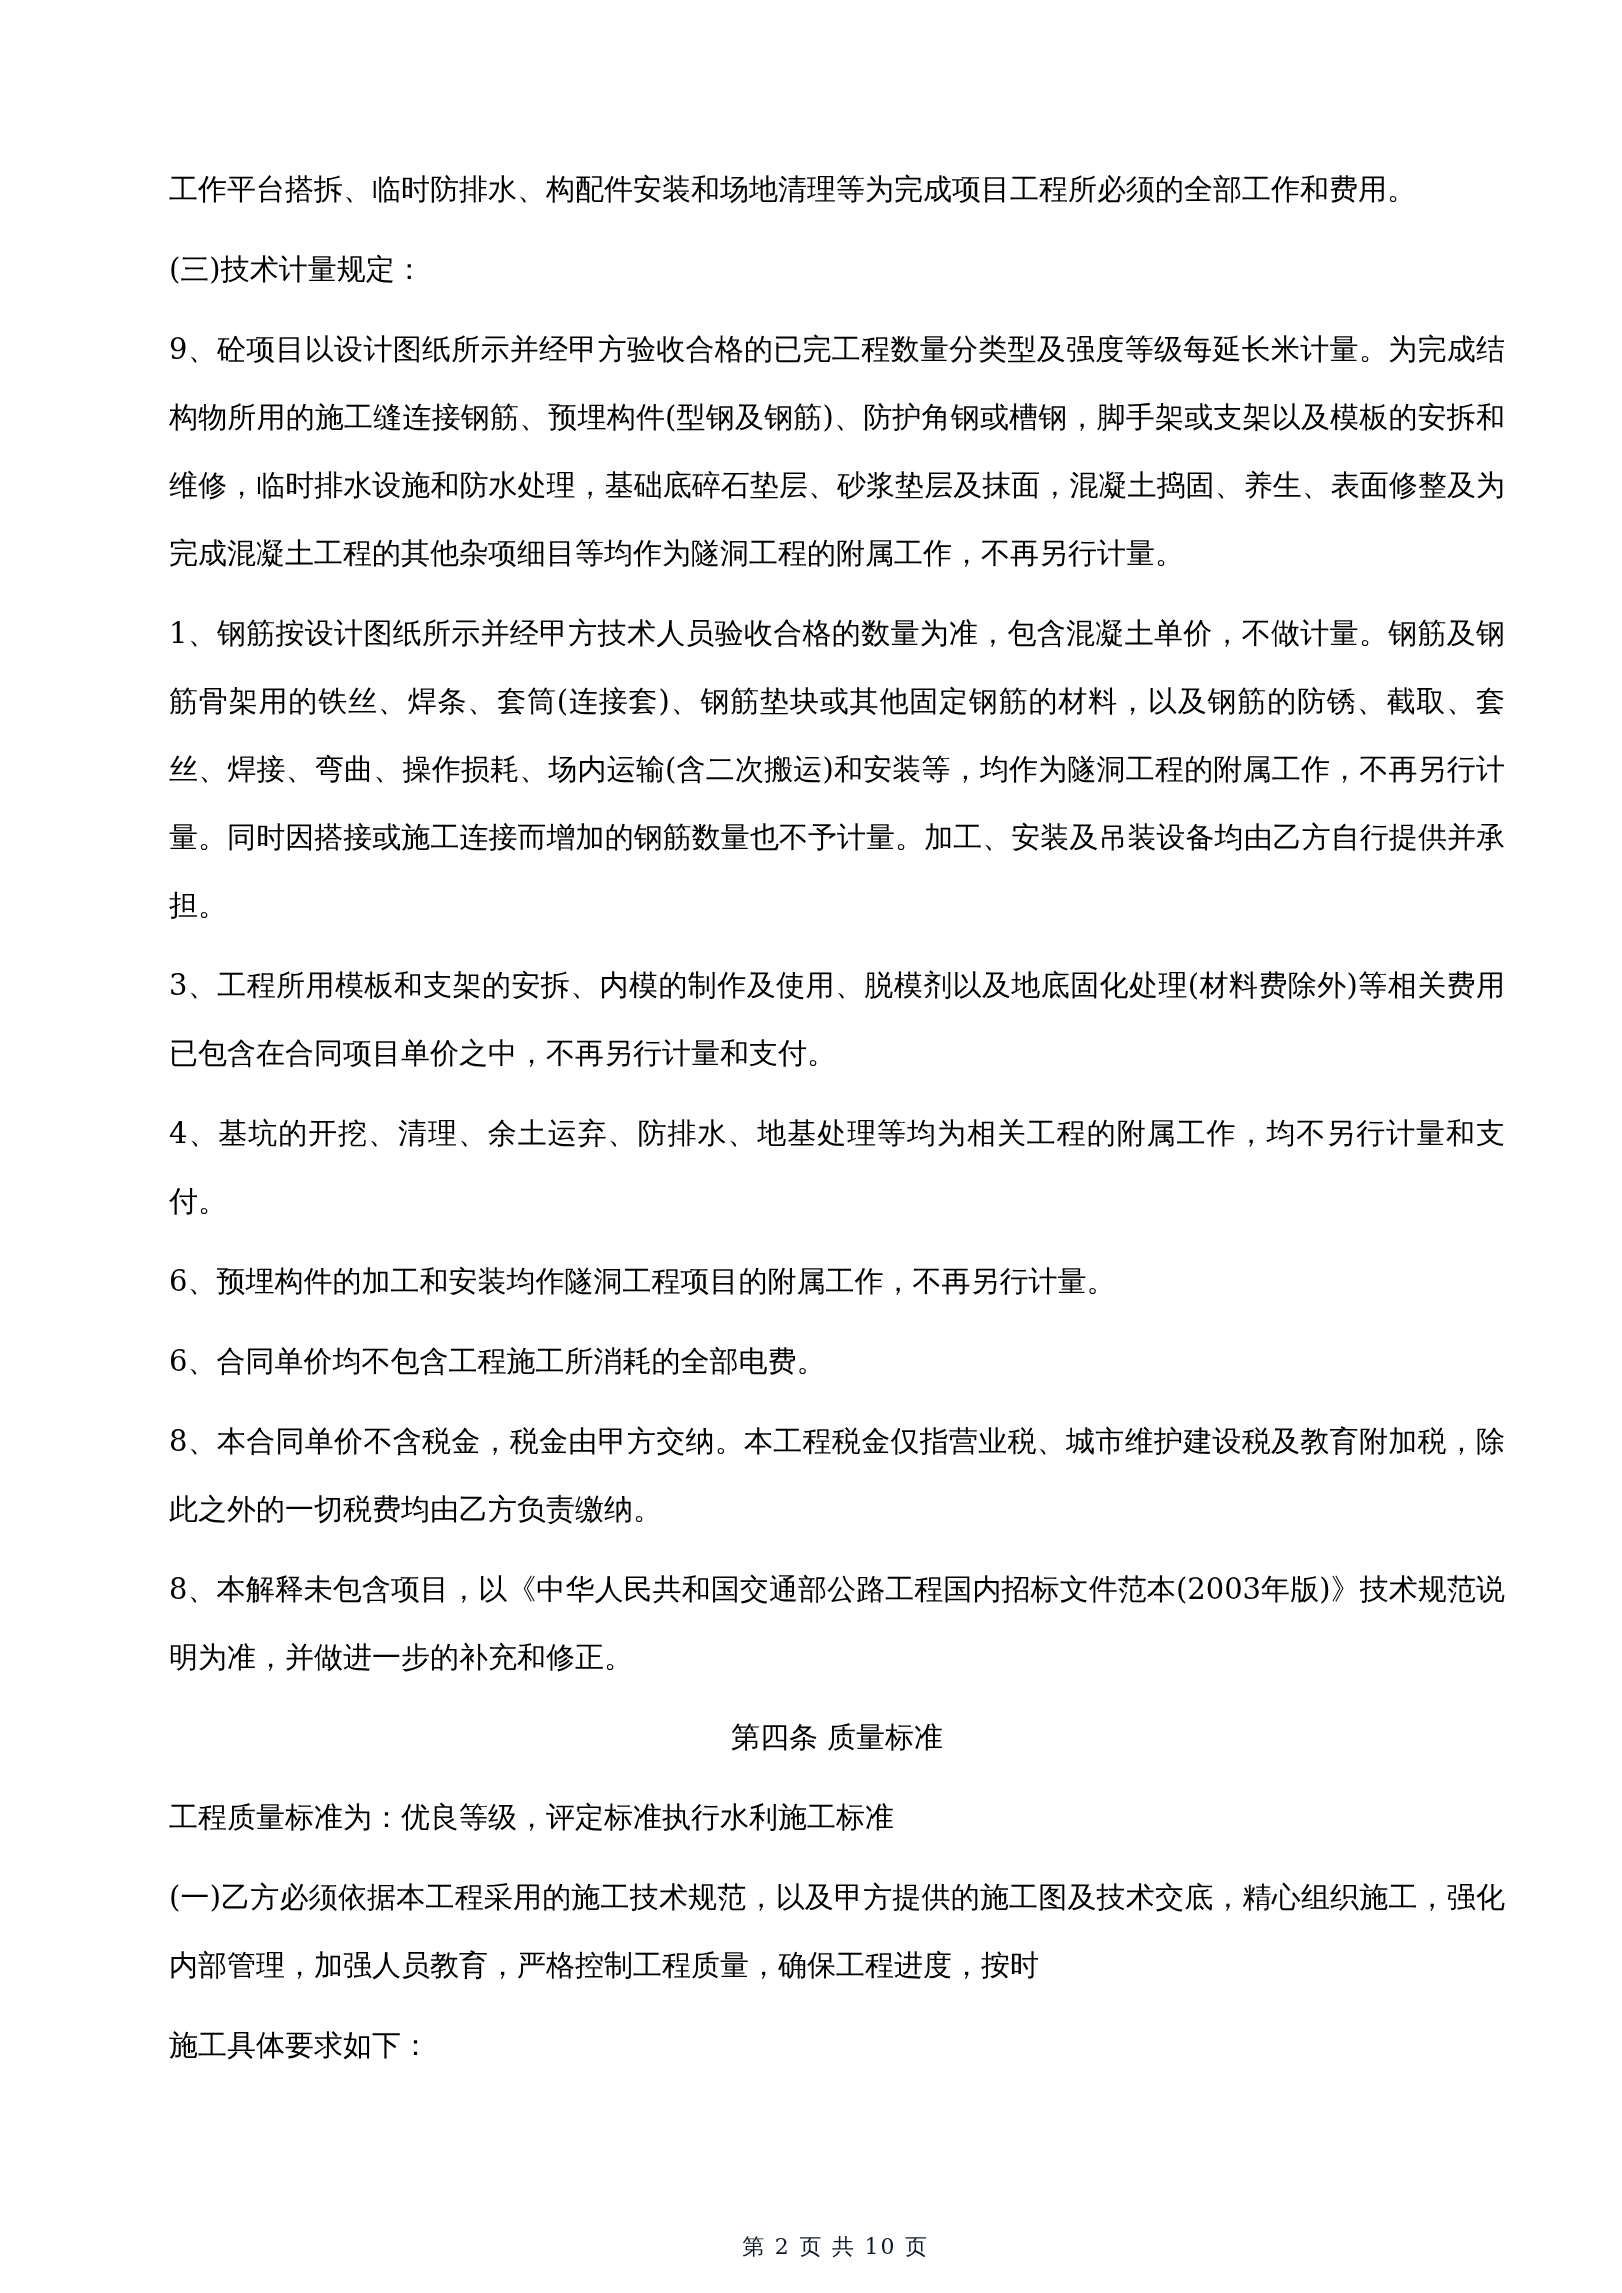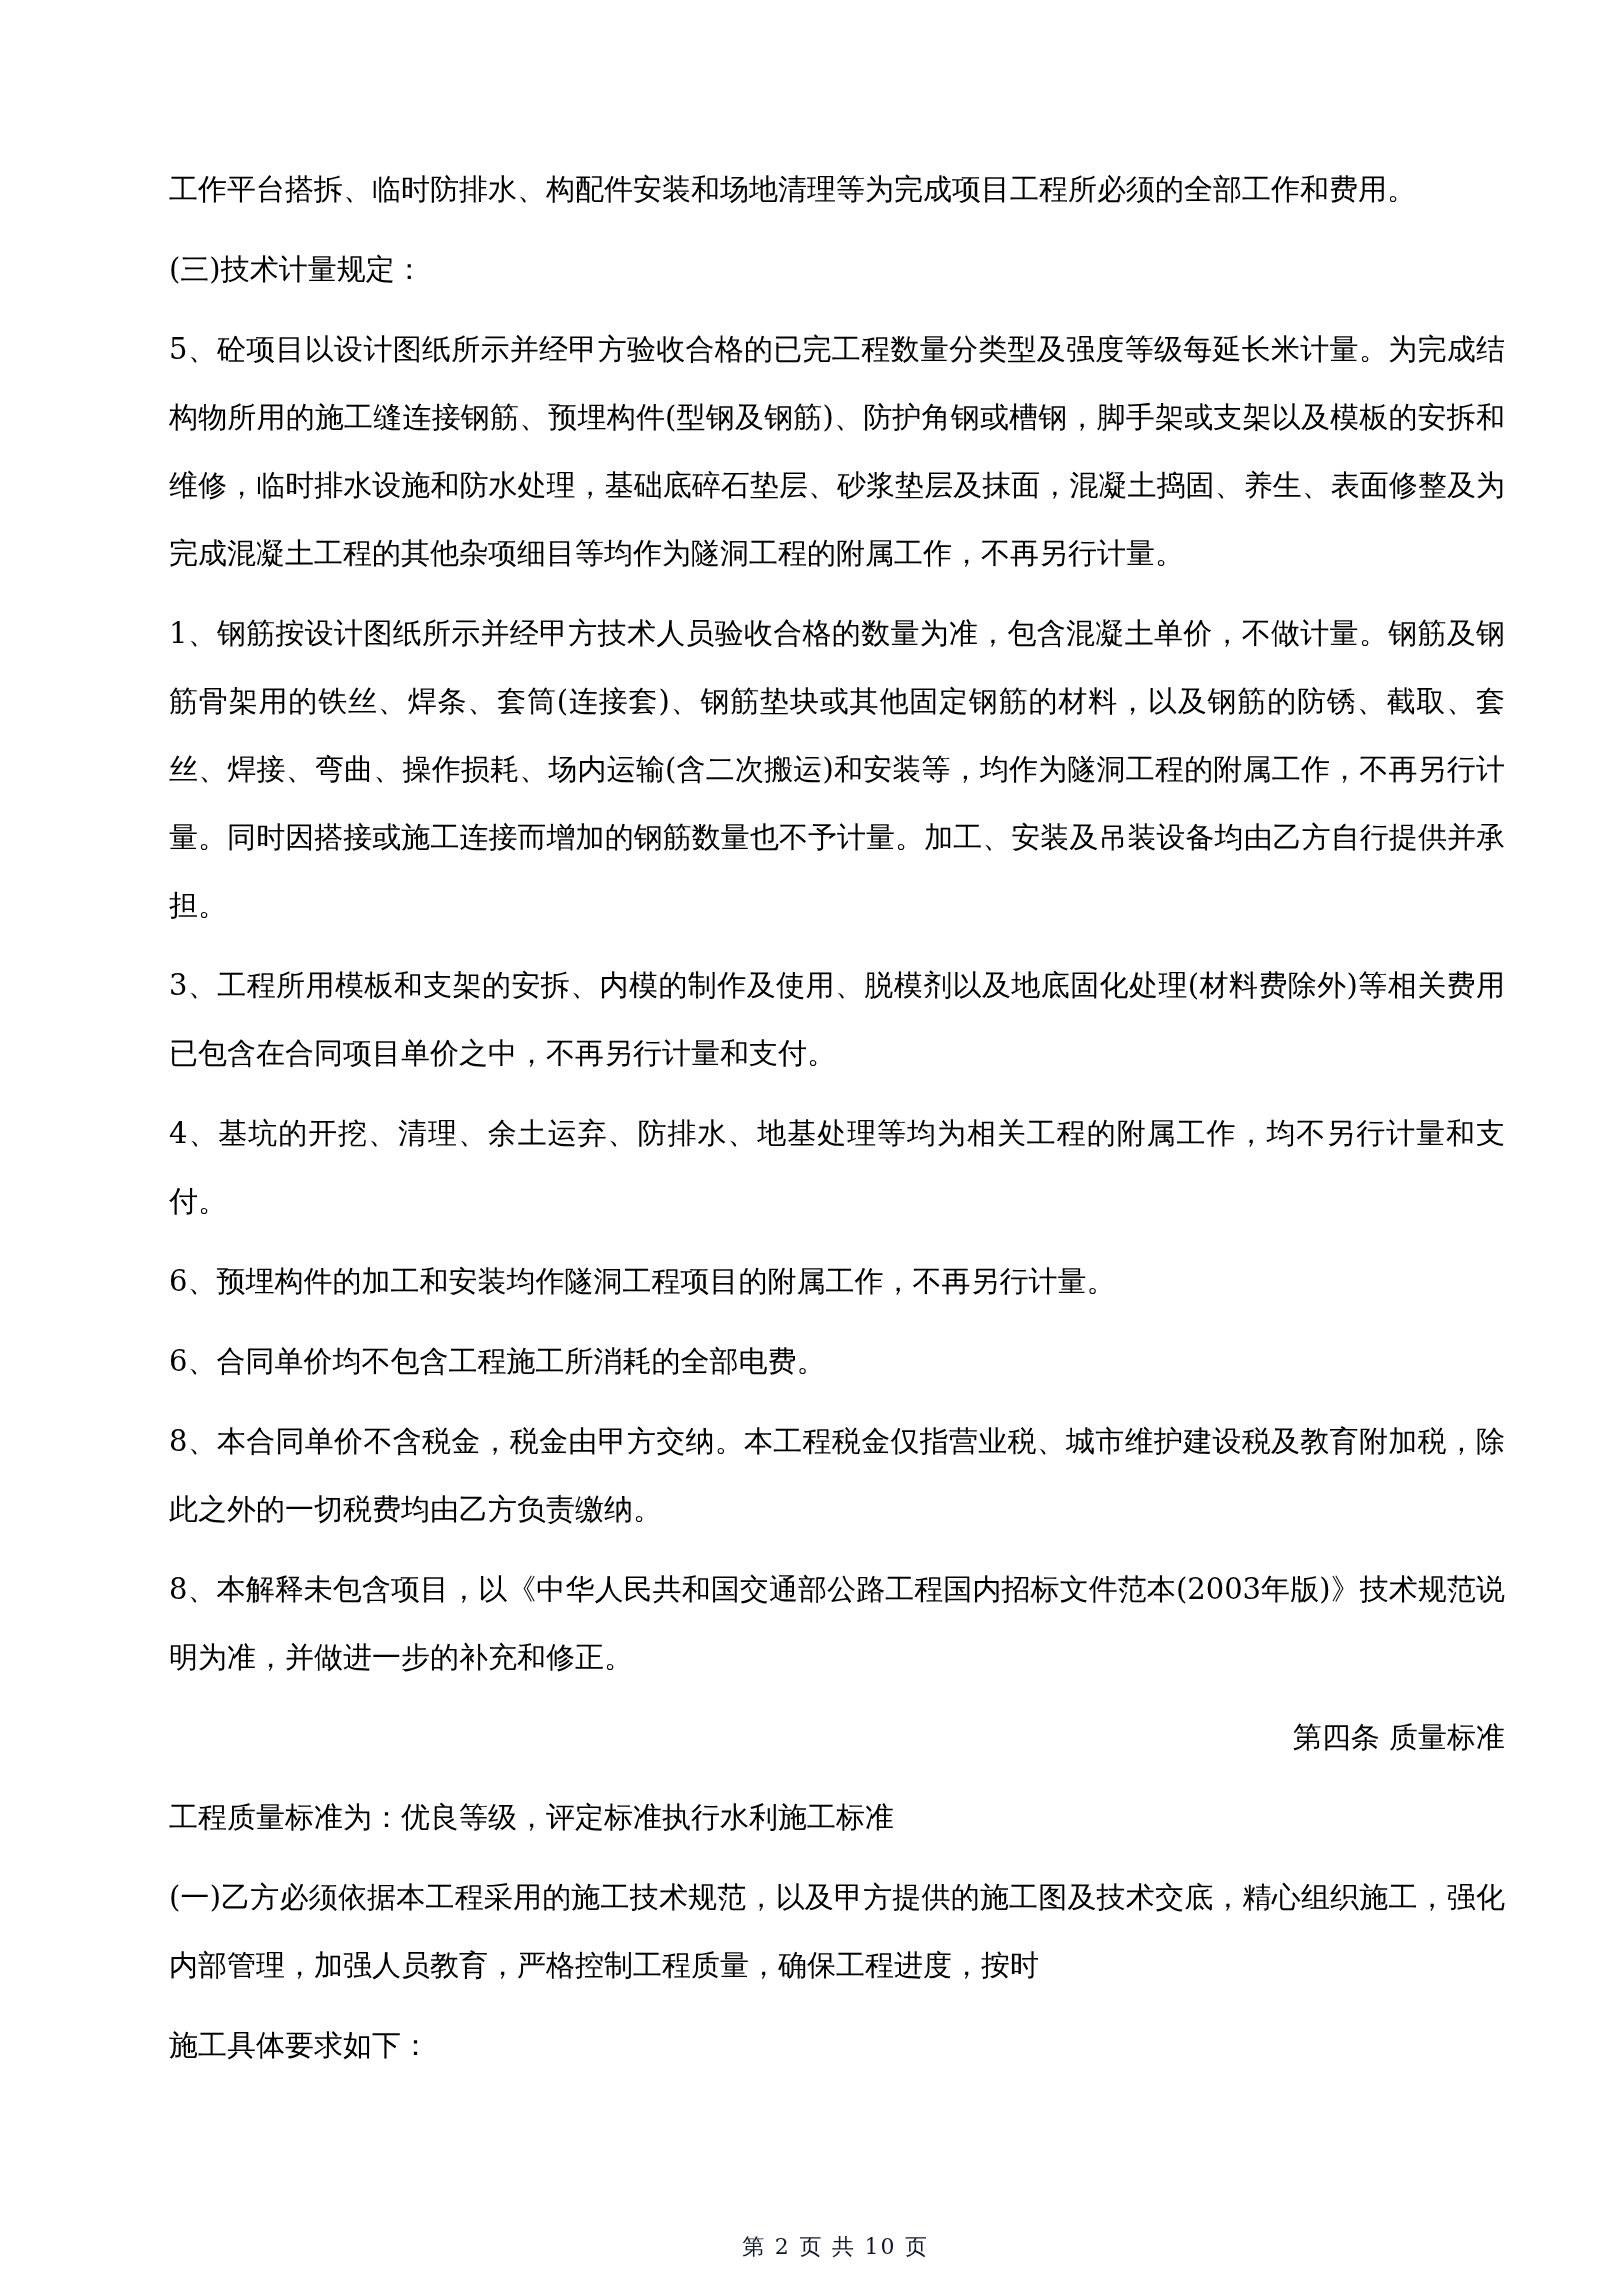--- a/index.html
+++ b/index.html
@@ -24,41 +24,41 @@
   }
   .content p {
     font-size: 29px;
     line-height: 68px;
     text-align: justify;
     text-justify: inter-ideograph;
     color: #000000;
     word-break: break-all;
   }
   .content p.section-heading {
-    text-align: right;
+    text-align: center;
   }
   .footer {
     position: absolute;
     left: 0;
     right: 0;
     bottom: 44px;
     text-align: center;
     font-size: 22px;
     letter-spacing: 1.8px;
     color: #0f172a;
   }
 </style>
 </head>
 <body>
 
 <div class="page">
   <div class="content">
     <p>工作平台搭拆、临时防排水、构配件安装和场地清理等为完成项目工程所必须的全部工作和费用。</p>
     <p>(三)技术计量规定：</p>
-    <p>5、砼项目以设计图纸所示并经甲方验收合格的已完工程数量分类型及强度等级每延长米计量。为完成结构物所用的施工缝连接钢筋、预埋构件(型钢及钢筋)、防护角钢或槽钢，脚手架或支架以及模板的安拆和维修，临时排水设施和防水处理，基础底碎石垫层、砂浆垫层及抹面，混凝土捣固、养生、表面修整及为完成混凝土工程的其他杂项细目等均作为隧洞工程的附属工作，不再另行计量。</p>
+    <p>9、砼项目以设计图纸所示并经甲方验收合格的已完工程数量分类型及强度等级每延长米计量。为完成结构物所用的施工缝连接钢筋、预埋构件(型钢及钢筋)、防护角钢或槽钢，脚手架或支架以及模板的安拆和维修，临时排水设施和防水处理，基础底碎石垫层、砂浆垫层及抹面，混凝土捣固、养生、表面修整及为完成混凝土工程的其他杂项细目等均作为隧洞工程的附属工作，不再另行计量。</p>
     <p>1、钢筋按设计图纸所示并经甲方技术人员验收合格的数量为准，包含混凝土单价，不做计量。钢筋及钢筋骨架用的铁丝、焊条、套筒(连接套)、钢筋垫块或其他固定钢筋的材料，以及钢筋的防锈、截取、套丝、焊接、弯曲、操作损耗、场内运输(含二次搬运)和安装等，均作为隧洞工程的附属工作，不再另行计量。同时因搭接或施工连接而增加的钢筋数量也不予计量。加工、安装及吊装设备均由乙方自行提供并承担。</p>
     <p>3、工程所用模板和支架的安拆、内模的制作及使用、脱模剂以及地底固化处理(材料费除外)等相关费用已包含在合同项目单价之中，不再另行计量和支付。</p>
     <p>4、基坑的开挖、清理、余土运弃、防排水、地基处理等均为相关工程的附属工作，均不另行计量和支付。</p>
     <p>6、预埋构件的加工和安装均作隧洞工程项目的附属工作，不再另行计量。</p>
     <p>6、合同单价均不包含工程施工所消耗的全部电费。</p>
     <p>8、本合同单价不含税金，税金由甲方交纳。本工程税金仅指营业税、城市维护建设税及教育附加税，除此之外的一切税费均由乙方负责缴纳。</p>
     <p>8、本解释未包含项目，以《中华人民共和国交通部公路工程国内招标文件范本(2003年版)》技术规范说明为准，并做进一步的补充和修正。</p>
     <p class="section-heading">第四条 质量标准</p>
     <p>工程质量标准为：优良等级，评定标准执行水利施工标准</p>
     <p>(一)乙方必须依据本工程采用的施工技术规范，以及甲方提供的施工图及技术交底，精心组织施工，强化内部管理，加强人员教育，严格控制工程质量，确保工程进度，按时</p>

